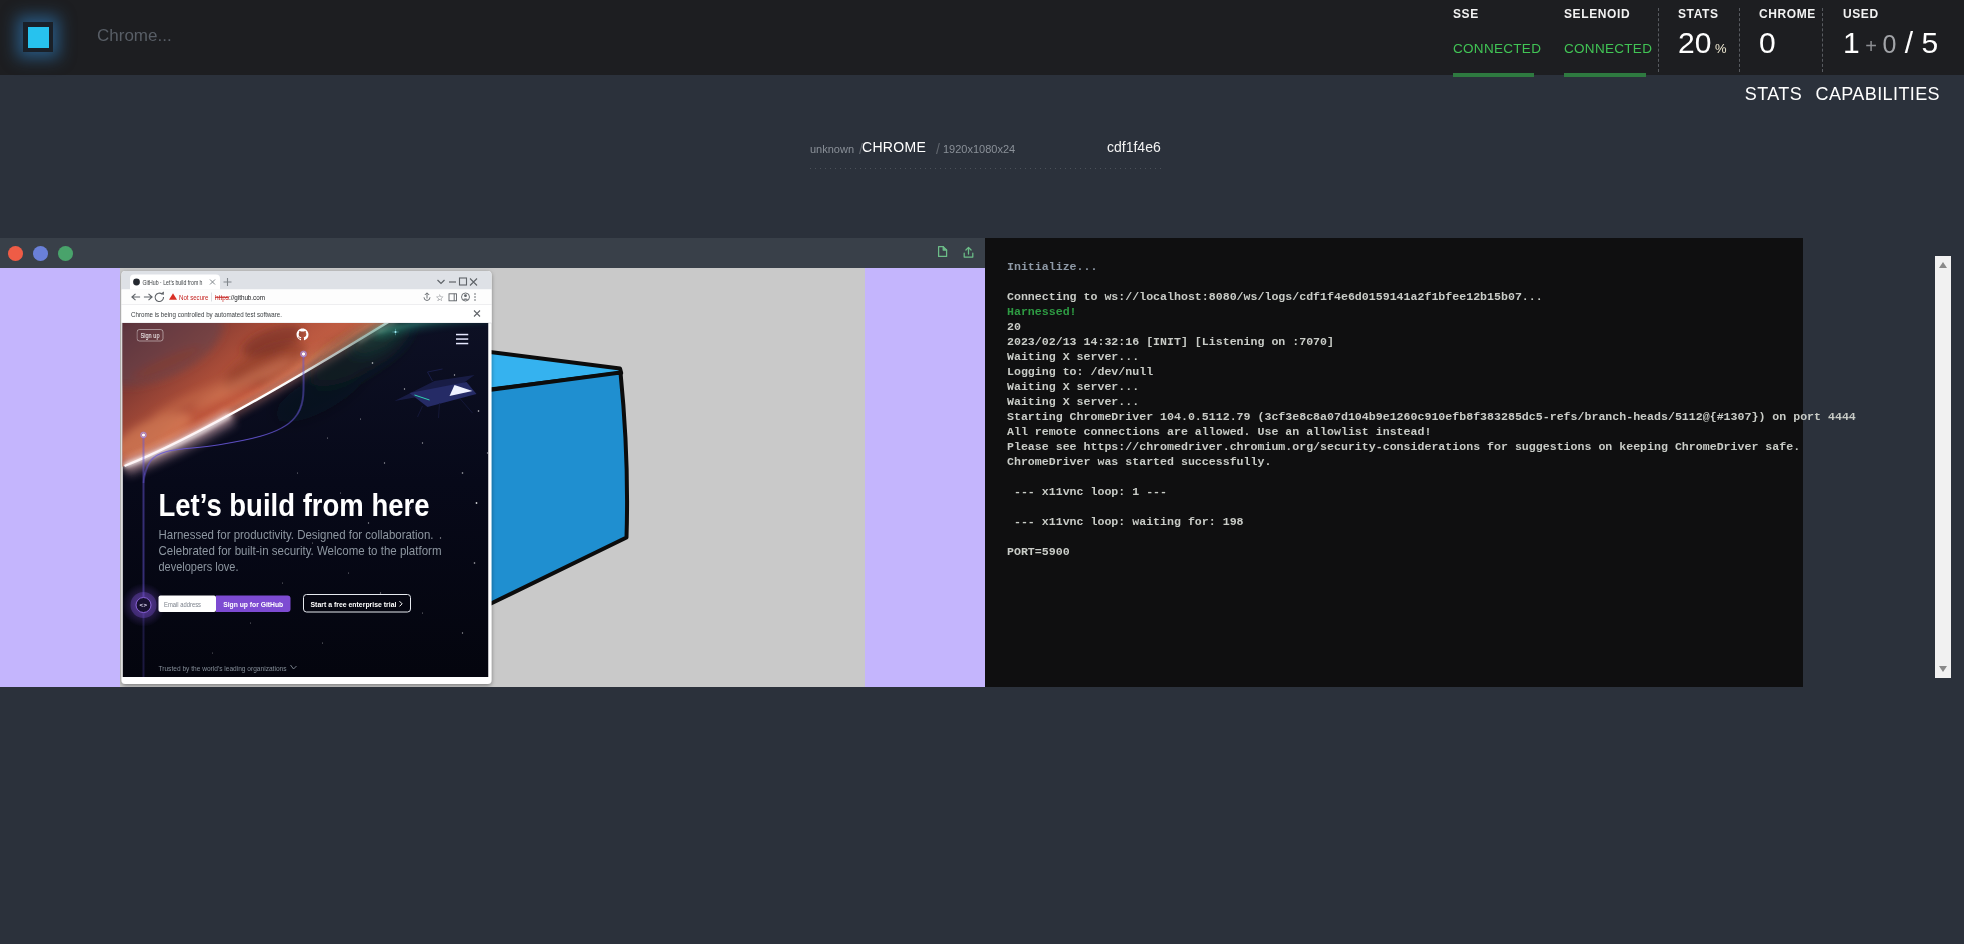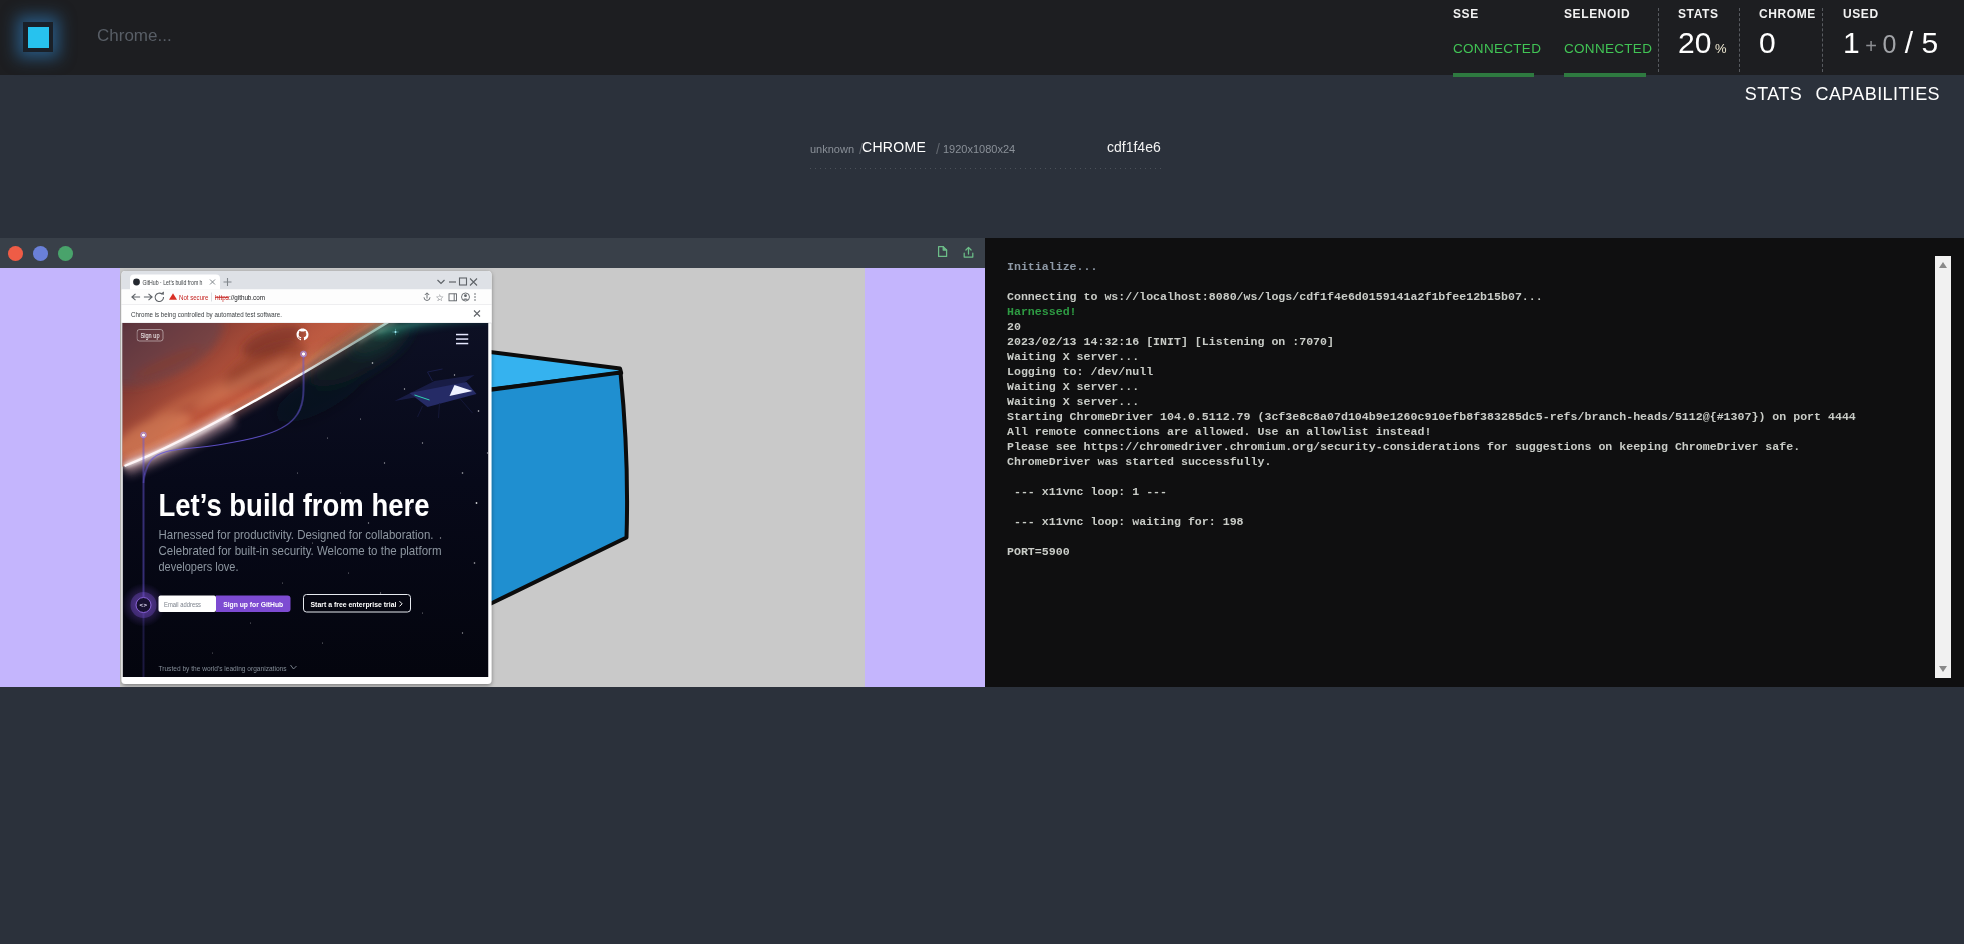--- a/index.html
+++ b/index.html
@@ -18,21 +18,21 @@
   #subnav{position:absolute;right:24px;top:84px;font-size:18px;color:#fff;letter-spacing:.4px;word-spacing:8px;white-space:nowrap}
   
   #sess{position:absolute;left:810px;top:128px;width:352px;height:40px}
   .su{position:absolute;font-weight:normal;color:#8a9098;font-size:11px;letter-spacing:0}
   .sl{position:absolute;color:#60666e;font-size:14px}
   
   #vnc{position:absolute;left:0;top:238px;width:985px;height:449px;background:#c4b5fd}
   #vnchead{position:absolute;left:0;top:0;width:985px;height:30px;background:#394049}
   .dot{position:absolute;top:7.5px;width:15px;height:15px;border-radius:50%}
   
-  #log{position:absolute;left:985px;top:238px;width:979px;height:449px;background:#0f0f10}
+  #log{position:absolute;left:985px;top:238px;width:818px;height:449px;background:#0f0f10}
   #logpre{position:absolute;left:22px;top:20.5px;margin:0;font-family:"Liberation Mono",monospace;font-size:11.6px;line-height:15px;color:#c9ccc7;white-space:pre;font-weight:bold}
   #logpre .ini{color:#8e99a6}
   #logpre .grn{color:#2e9b43}
   #sbar{position:absolute;left:950px;top:18px;width:16px;height:422px;background:#f1f1f1}
   #sbar .ar{position:absolute;left:4px;width:0;height:0;border-left:4.5px solid transparent;border-right:4.5px solid transparent}
 </style>
 </head>
 <body>
   <div id="topbar">
     <div id="logo">

